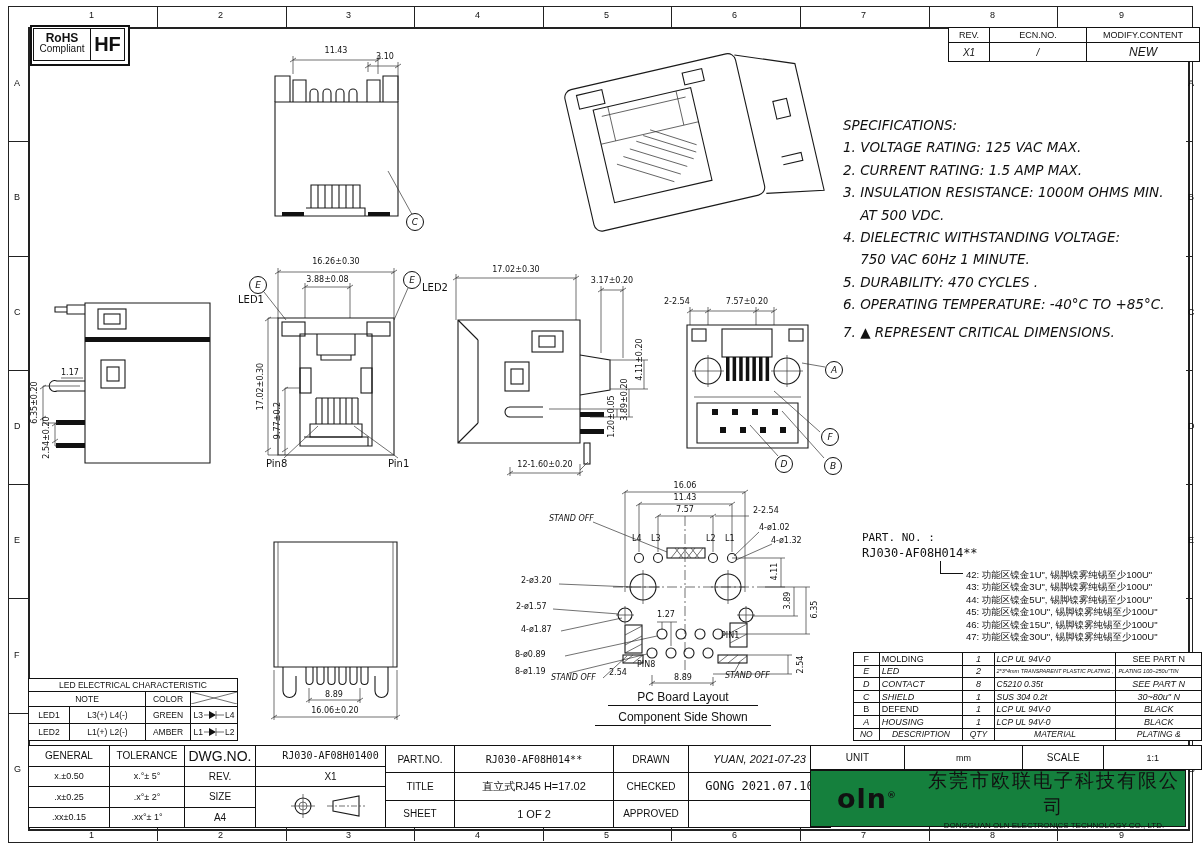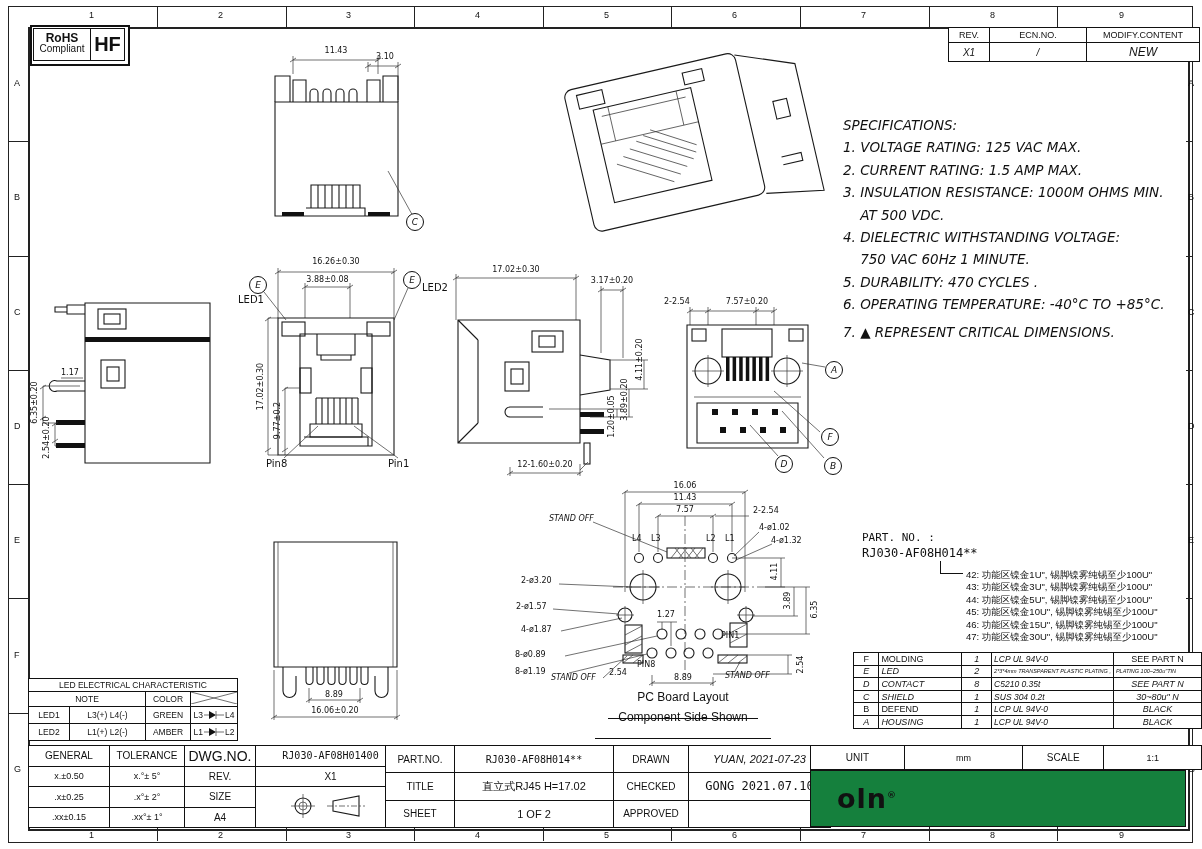--- a/index.html
+++ b/index.html
@@ -20,21 +20,21 @@
   .vdim{position:absolute;width:60px;text-align:center;font-family:"DejaVu Sans",sans-serif;font-size:8px;
         white-space:nowrap;transform:rotate(-90deg);color:#111;}
   .balloon{position:absolute;width:16px;height:16px;border:1px solid #111;border-radius:50%;
            background:#fff;font:italic 9px "DejaVu Sans",sans-serif;display:flex;align-items:center;justify-content:center;}
   .plabel{font-size:10px;}
   table{border-collapse:collapse;background:#fff;}
   td{border:1px solid #111;padding:0 2px;text-align:center;font-size:10px;overflow:hidden;white-space:nowrap;}
   .specs{position:absolute;left:843px;top:114px;width:350px;font:italic 13.5px "DejaVu Sans",sans-serif;color:#111;}
   .specs div{white-space:pre;line-height:22.4px;}
   .specs .gap{margin-top:5px;}
-  .underl{border-bottom:1px solid #111;padding-bottom:14px;}
+  .underl{border-bottom:1px solid #111;padding-bottom:1px;}
   .cad{font-family:"DejaVu Sans Mono",monospace;}
 </style>
 </head>
 <body>
 
 <div class="sheet">
 
   <div class="frame-outer"></div>
   <div class="frame-inner"></div>
 
@@ -463,20 +463,27 @@
       <td style="font-style:italic;font-size:8.5px;text-align:left">LCP UL 94V-0</td>
       <td style="font-style:italic;font-size:9px">BLACK</td>
     </tr>
     <tr style="height:12.6px">
       <td style="font-style:italic;font-size:9px">A</td>
       <td style="font-style:italic;font-size:9px;text-align:left">HOUSING</td>
       <td style="font-style:italic;font-size:9px">1</td>
       <td style="font-style:italic;font-size:8.5px;text-align:left">LCP UL 94V-0</td>
       <td style="font-style:italic;font-size:9px">BLACK</td>
     </tr>
+    <tr style="height:12.6px">
+      <td style="font-style:italic;font-size:8.5px">NO</td>
+      <td style="font-style:italic;font-size:8.5px">DESCRIPTION</td>
+      <td style="font-style:italic;font-size:8.5px">QTY</td>
+      <td style="font-style:italic;font-size:8.5px">MATERIAL</td>
+      <td style="font-style:italic;font-size:8.5px">PLATING &amp;</td>
+    </tr>
   </tbody>
     </table>
 
   <table class="abs" style="left:28px;top:745px">
     <tbody>
         <tr style="height:20.5px">
       <td style="width:76px;font-size:10px">GENERAL</td>
       <td style="width:70px;font-size:10px">TOLERANCE</td>
       <td style="width:66px;font-size:14px">DWG.NO.</td>
       <td style="width:145px" class="cad">RJ030-AF08H01400</td>
@@ -539,15 +546,19 @@
       <td style="width:115px;font-size:9px">mm</td>
       <td style="width:77px;font-size:10px">SCALE</td>
       <td style="width:94px;font-size:9px">1:1</td>
     </tr>
   </tbody>
     </table>
   <div class="abs" style="left:810px;top:770px;width:376px;height:57px;border:1px solid #111;display:flex;align-items:center;box-sizing:border-box;background:#15803d">
     <div style="width:112px;text-align:center;font-weight:900;font-size:27px;letter-spacing:1px;text-transform:lowercase;font-family:'DejaVu Sans',sans-serif">
       <span>OLN</span><sup style="font-size:9px">®</sup>
     </div>
+    <div style="flex:1;text-align:center">
+      <div style="font-size:19px;letter-spacing:2px">东莞市欧联电子科技有限公司</div>
+      <div style="font-size:8px;margin-top:1px">DONGGUAN  OLN  ELECTRONICS  TECHNOLOGY  CO.,  LTD.</div>
+    </div>
   </div>
 
 </div>
 
 </body></html>

